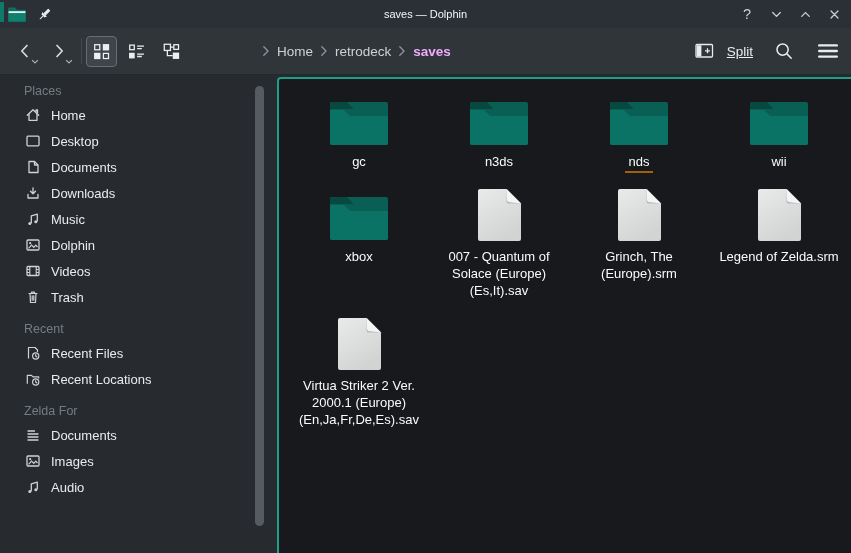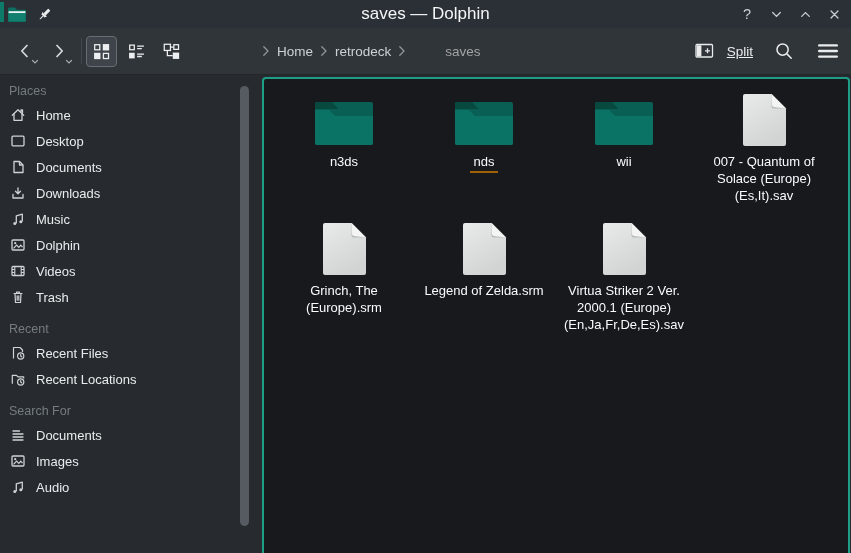--- a/index.html
+++ b/index.html
@@ -16,49 +16,49 @@
   .titlebar {
     position: absolute; left: 0; top: 0; width: 851px; height: 28px;
     background: #2b3036;
     display: flex; align-items: center;
   }
   .edge-accent { position: absolute; left: 0; top: 2px; width: 4px; height: 20px; background: #0e7a6a; }
   .titlebar .app-icon { margin-left: 7px; width: 20px; height: 17px; display: flex; align-items: center; }
   .titlebar .pin { margin-left: 9px; width: 17px; height: 17px; display: flex; align-items: center; }
   .titlebar .title {
     position: absolute; left: 0; right: 0; text-align: center;
-    font-size: 17px; color: #f4f6f7; pointer-events: none;
+    font-size: 11px; color: #f4f6f7; pointer-events: none;
   }
   .win-controls { position: absolute; right: 6px; top: 0; height: 28px; display: flex; align-items: center; gap: 7px; }
   .win-btn { width: 22px; height: 22px; display: flex; align-items: center; justify-content: center; }
   .help-glyph { font-size: 14.5px; color: #c9ced2; line-height: 1; }
 
   
   .toolbar {
     position: absolute; left: 0; top: 28px; width: 851px; height: 47px;
     background: #30353a; border-bottom: 1px solid #24282c;
   }
   .nav-group { position: absolute; left: 8px; top: 0; height: 46px; display: flex; align-items: center; }
   .nav-btn { position: relative; width: 34px; height: 34px; display: flex; align-items: center; justify-content: center; }
   .nav-caret { position: absolute; right: 3px; bottom: 3px; }
   .tool-sep { position: absolute; left: 81px; top: 10px; width: 1px; height: 26px; background: #41474d; }
   .view-group { position: absolute; left: 86px; top: 0; height: 46px; display: flex; align-items: center; gap: 4px; }
   .view-btn { width: 31px; height: 31px; display: flex; align-items: center; justify-content: center; border-radius: 4px; border: 1px solid transparent; }
   .view-btn.selected { background: #3e444a; border-color: #676d74; }
   .breadcrumb { position: absolute; left: 262px; top: 0; height: 46px; display: flex; align-items: center; gap: 7px; font-size: 13.5px; }
   .crumb { color: #cdd2d6; }
-  .crumb.current { color: #a3a3a3; font-weight: normal; margin-left: 32px; }
+  .crumb.current { color: #f0abfc; font-weight: bold; }
   .crumb-sep { display: flex; align-items: center; }
   .right-group { position: absolute; right: 10px; top: 0; height: 46px; display: flex; align-items: center; gap: 18px; }
   .split-btn { display: flex; align-items: center; gap: 13px; text-decoration: underline; }
   .split-label { font-size: 13.5px; color: #e8ebed; }
   .icon-btn { display: flex; align-items: center; justify-content: center; width: 26px; height: 26px; }
 
   
-  .app-body { position: absolute; left: 0; top: 75px; width: 721px; height: 478px; background: #272b2f; }
+  .app-body { position: absolute; left: 15px; top: 75px; width: 721px; height: 478px; background: #272b2f; }
   .sidebar { position: absolute; left: 0; top: 0; width: 260px; height: 478px; padding-top: 5px; overflow: hidden; }
   .side-section { margin-top: 8px; }
   .side-section:first-child { margin-top: 0; }
   .side-header { height: 22px; line-height: 22px; padding-left: 9px; font-size: 12.5px; color: #757c81; }
   .side-item { height: 26px; display: flex; align-items: center; padding-left: 9px; gap: 10px; }
   .side-item .s-icon { width: 17px; height: 17px; display: flex; align-items: center; justify-content: center; flex: 0 0 auto; }
   .side-item .s-label { font-size: 13px; color: #e9ecee; white-space: nowrap; }
   .side-scrollbar { position: absolute; left: 240px; top: 11px; width: 9px; height: 440px; border-radius: 5px; background: #555b60; }
 
   
@@ -355,21 +355,21 @@
               <path d="M2.3 12.8 V4.3 h4.2 l1.5 1.6 h5.7 v1.6"></path>
               <circle cx="10.7" cy="11" r="3.1"></circle>
               <path d="M10.7 9.5 V11 l1.2 0.9" stroke-linecap="round"></path>
             </svg>
           </span>
           <span class="s-label">Recent Locations</span>
         </div>
       </div>
 
       <div class="side-section">
-        <div class="side-header">Search For</div>
+        <div class="side-header">Zelda For</div>
         <div class="side-item">
           <span class="s-icon">
             <svg width="16" height="16" viewBox="0 0 16 16" fill="none" stroke="#ced3d6" stroke-width="1.3" stroke-linecap="round">
               <path d="M3 4 h6.5 M3 7 h10 M3 10 h10 M3 13 h10"></path>
             </svg>
           </span>
           <span class="s-label">Documents</span>
         </div>
         <div class="side-item">
           <span class="s-icon">
@@ -392,55 +392,75 @@
           <span class="s-label">Audio</span>
         </div>
       </div>
 
       <div class="side-scrollbar"></div>
     </aside>
 
     <main class="view-panel">
       <div class="file-grid">
 
-
         <div class="cell">
           <div class="icon-box">
             <svg width="62" height="50" viewBox="0 0 62 50">
               <rect x="2" y="5" width="58" height="43" rx="2" fill="#0a5f55"></rect>
               <path d="M2 5 h17 l6.5 7 H2 z" fill="#07493f"></path>
               <path d="M2 48 V13 h14 l6 6 h38 v27 q0 2 -2 2 H4 q-2 0 -2 -2 z" fill="#0a7366"></path>
             </svg>
           </div>
-          <div class="label"><span>n3ds</span></div>
-        </div>
-
-        <div class="cell focused">
+          <div class="label"><span>gc</span></div>
+        </div>
+
+        <div class="cell">
           <div class="icon-box">
             <svg width="62" height="50" viewBox="0 0 62 50">
               <rect x="2" y="5" width="58" height="43" rx="2" fill="#0a5f55"></rect>
               <path d="M2 5 h17 l6.5 7 H2 z" fill="#07493f"></path>
               <path d="M2 48 V13 h14 l6 6 h38 v27 q0 2 -2 2 H4 q-2 0 -2 -2 z" fill="#0a7366"></path>
             </svg>
           </div>
-          <div class="label"><span>nds</span></div>
-        </div>
-
-
-        <div class="cell">
+          <div class="label"><span>n3ds</span></div>
+        </div>
+
+        <div class="cell focused">
           <div class="icon-box">
             <svg width="62" height="50" viewBox="0 0 62 50">
               <rect x="2" y="5" width="58" height="43" rx="2" fill="#0a5f55"></rect>
               <path d="M2 5 h17 l6.5 7 H2 z" fill="#07493f"></path>
               <path d="M2 48 V13 h14 l6 6 h38 v27 q0 2 -2 2 H4 q-2 0 -2 -2 z" fill="#0a7366"></path>
             </svg>
           </div>
+          <div class="label"><span>nds</span></div>
+        </div>
+
+
+        <div class="cell">
+          <div class="icon-box">
+            <svg width="62" height="50" viewBox="0 0 62 50">
+              <rect x="2" y="5" width="58" height="43" rx="2" fill="#0a5f55"></rect>
+              <path d="M2 5 h17 l6.5 7 H2 z" fill="#07493f"></path>
+              <path d="M2 48 V13 h14 l6 6 h38 v27 q0 2 -2 2 H4 q-2 0 -2 -2 z" fill="#0a7366"></path>
+            </svg>
+          </div>
           <div class="label"><span>wii</span></div>
         </div>
 
+        <div class="cell">
+          <div class="icon-box">
+            <svg width="62" height="50" viewBox="0 0 62 50">
+              <rect x="2" y="5" width="58" height="43" rx="2" fill="#0a5f55"></rect>
+              <path d="M2 5 h17 l6.5 7 H2 z" fill="#07493f"></path>
+              <path d="M2 48 V13 h14 l6 6 h38 v27 q0 2 -2 2 H4 q-2 0 -2 -2 z" fill="#0a7366"></path>
+            </svg>
+          </div>
+          <div class="label"><span>xbox</span></div>
+        </div>
 
         <div class="cell">
           <div class="icon-box">
             <svg width="45" height="54" viewBox="0 0 45 54">
               <path d="M1 3 q0-2 2-2 h26.5 L44 15.5 V51 q0 2 -2 2 H3 q-2 0 -2 -2 z" fill="url(#fileGrad)"></path>
               <path d="M29.5 1 L44 15.5 H31.5 q-2 0 -2 -2 z" fill="#b7babb"></path>
               <path d="M29.5 1 L44 15.5 L31.8 14 q-1.6 -0.3 -1.9 -1.9 z" fill="#f4f4f4"></path>
             </svg>
           </div>
           <div class="label"><span>007 - Quantum of Solace (Europe) (Es,It).sav</span></div>

